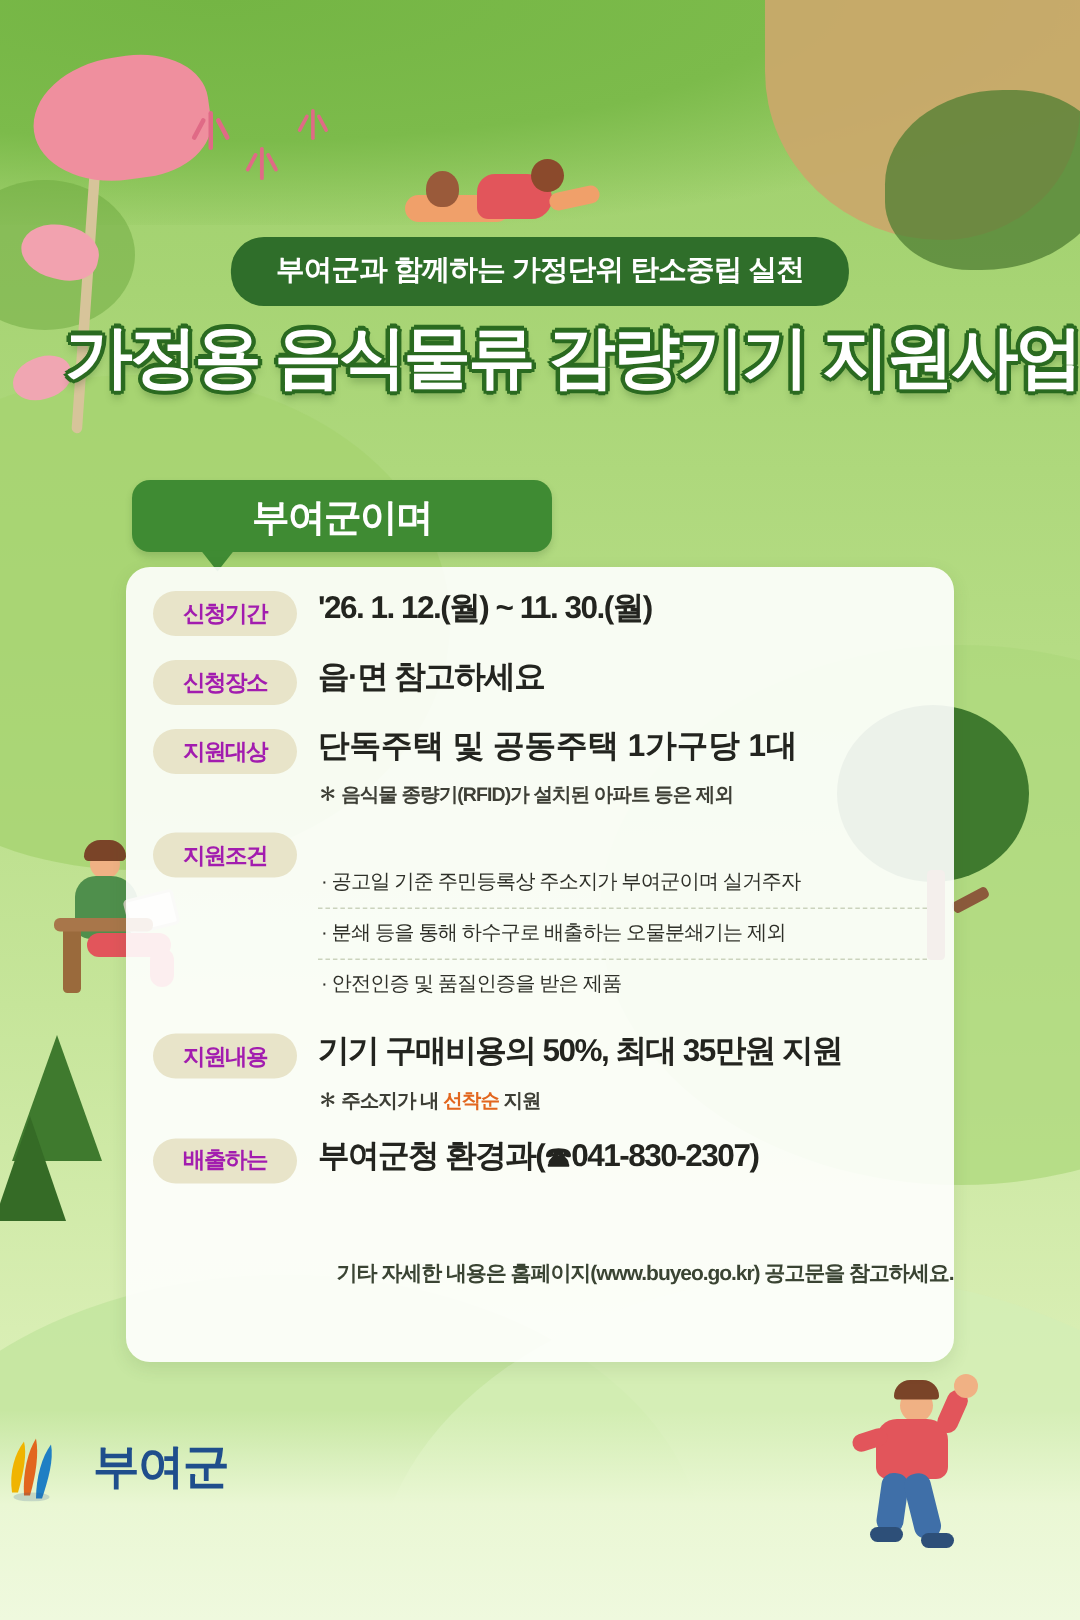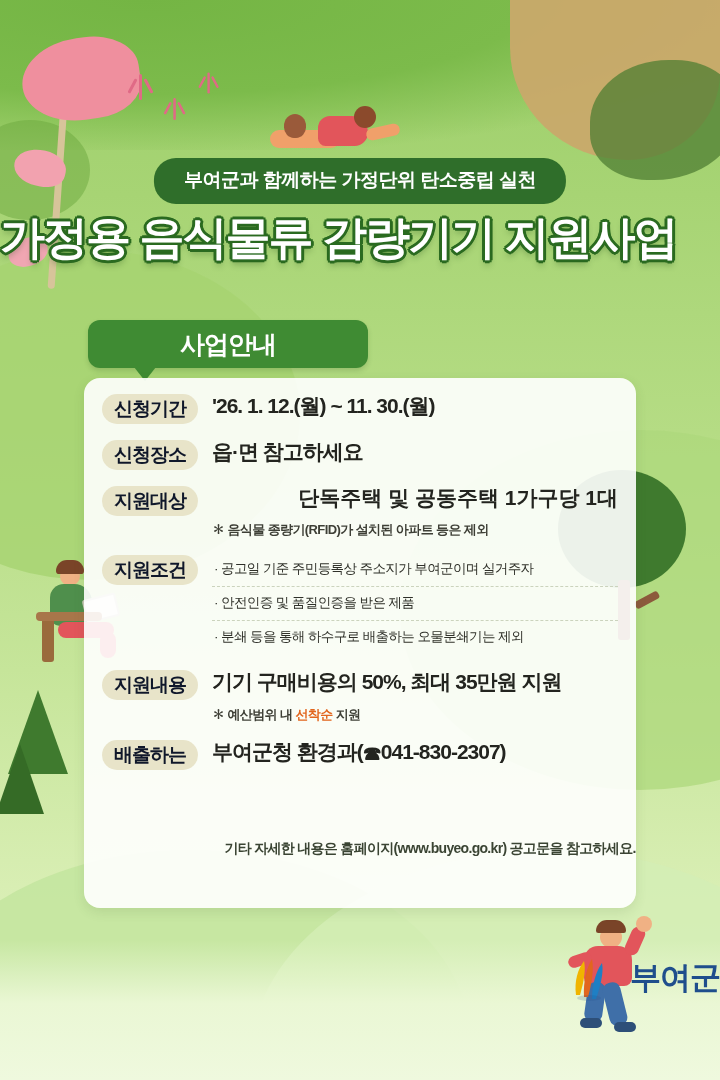--- a/index.html
+++ b/index.html
@@ -179,21 +179,21 @@
     border-radius: 22px;
     font-size: 19px;
     font-weight: bold;
     letter-spacing: -0.5px;
     white-space: nowrap;
   }
   .headline {
     position: absolute;
     left: 0; top: 208px;
     width: 720px;
-    text-align: left;
+    text-align: right;
     font-size: 45px;
     font-weight: bold;
     color: #ffffff;
     letter-spacing: -2px;
     text-shadow:
       0 0 2px #2b6b21,
       2px 2px 0 #2b6b21,
       -2px 2px 0 #2b6b21,
       2px -2px 0 #2b6b21,
       -2px -2px 0 #2b6b21,
@@ -248,54 +248,53 @@
     display: flex;
     align-items: flex-start;
     padding: 0 18px;
     margin-top: 14px;
   }
   .label {
     flex: 0 0 96px;
     height: 30px;
     background: #e8e4c9;
     border-radius: 15px;
-    color: #0f172a;
-    font-size: 19px;
+    color: #a21caf;
+    font-size: 15px;
     font-weight: bold;
     letter-spacing: -1px;
     display: flex;
     align-items: center;
     justify-content: center;
     margin-top: 2px;
   }
   .value {
     margin-left: 14px;
     flex: 1;
   }
   .value .main {
     font-size: 21px;
     font-weight: bold;
     color: #23241f;
     letter-spacing: -1px;
     line-height: 1.35;
   }
   .value .main.big-spread {
     letter-spacing: 0px;
-    text-align: right;
   }
   .note {
     font-size: 13px;
     color: #3e3f36;
     margin-top: 7px;
     letter-spacing: -0.6px;
     font-weight: bold;
   }
   .note .star { font-weight: bold; }
   .hl-orange { color: #e2661e; }
-  .bullets { margin-top: 0; }
+  .bullets { margin-top: 19px; }
   .bullet {
     font-size: 13.5px;
     color: #2f3029;
     letter-spacing: -0.6px;
     padding: 7px 2px 8px;
     border-bottom: 1px dashed #cbd3bd;
   }
   .bullet:last-child { border-bottom: none; }
 
   .footer-note {
@@ -309,21 +308,21 @@
     font-weight: bold;
     padding-left: 28px;
   }
 
   .logo-wrap {
     position: absolute;
     left: 0; top: 955px;
     width: 720px;
     display: flex;
     align-items: center;
-    justify-content: flex-end;
+    justify-content: flex-start;
     gap: 20px;
   }
   .logo-mark {
     position: relative;
     width: 42px; height: 46px;
   }
   .logo-text {
     font-size: 31px;
     font-weight: bold;
     color: #1f4e8c;
@@ -412,21 +411,21 @@
     <div style="position:absolute; left:70px; top:102px; width:22px; height:10px; background:#2d4f78; border-radius:5px;"></div>
   </div>
 
   <div class="content">
 
     <div class="ribbon">부여군과 함께하는 가정단위 탄소중립 실천</div>
 
     <div class="headline">가정용 음식물류 감량기기 지원사업</div>
 
     <div class="tag-section">
-      <span>사업안내</span>
+      <span>부여군이며</span>
       <span class="tail"></span>
     </div>
 
     <div class="card"></div>
 
     <div class="rows">
 
       <div class="row">
         <div class="label">신청기간</div>
         <div class="value">
@@ -450,33 +449,33 @@
             <span>음식물 종량기(RFID)가 설치된 아파트 등은 제외</span>
           </div>
         </div>
       </div>
 
       <div class="row">
         <div class="label">지원조건</div>
         <div class="value">
           <div class="bullets">
             <div class="bullet">· 공고일 기준 주민등록상 주소지가 부여군이며 실거주자</div>
+            <div class="bullet">· 분쇄 등을 통해 하수구로 배출하는 오물분쇄기는 제외</div>
             <div class="bullet">· 안전인증 및 품질인증을 받은 제품</div>
-            <div class="bullet">· 분쇄 등을 통해 하수구로 배출하는 오물분쇄기는 제외</div>
           </div>
         </div>
       </div>
 
       <div class="row">
         <div class="label">지원내용</div>
         <div class="value">
           <div class="main">기기 구매비용의 50%, 최대 35만원 지원</div>
           <div class="note">
             <span class="star">✽</span>
-            <span>예산범위 내 </span><span class="hl-orange">선착순</span><span> 지원</span>
+            <span>주소지가 내 </span><span class="hl-orange">선착순</span><span> 지원</span>
           </div>
         </div>
       </div>
 
       <div class="row">
         <div class="label">배출하는</div>
         <div class="value">
           <div class="main"><span>부여군청 환경과(</span><span class="phone-icon">☎</span><span>041-830-2307</span><span>)</span></div>
         </div>
       </div>

